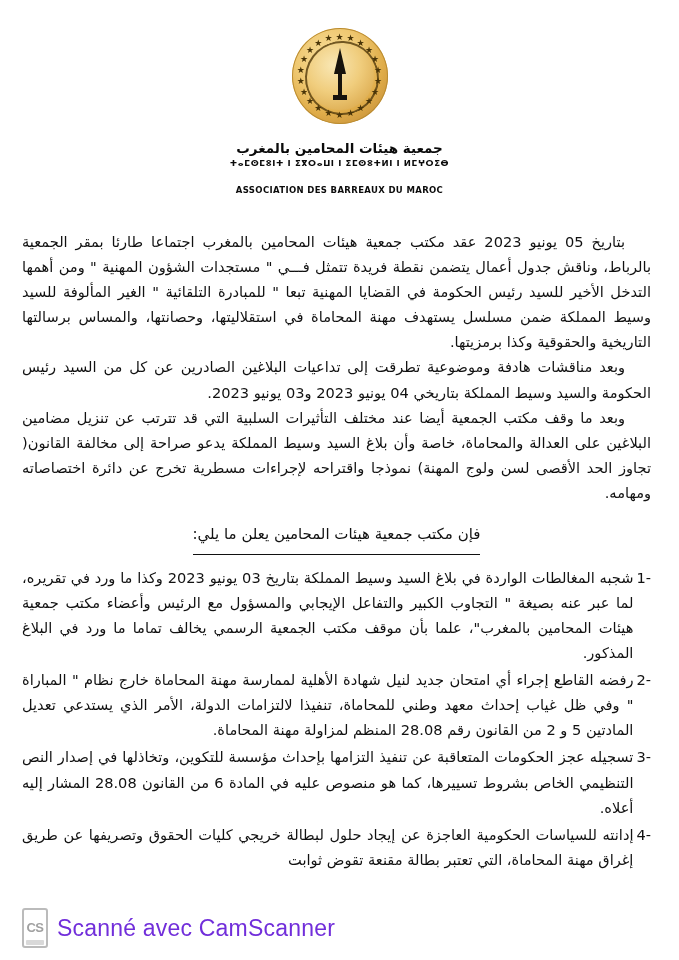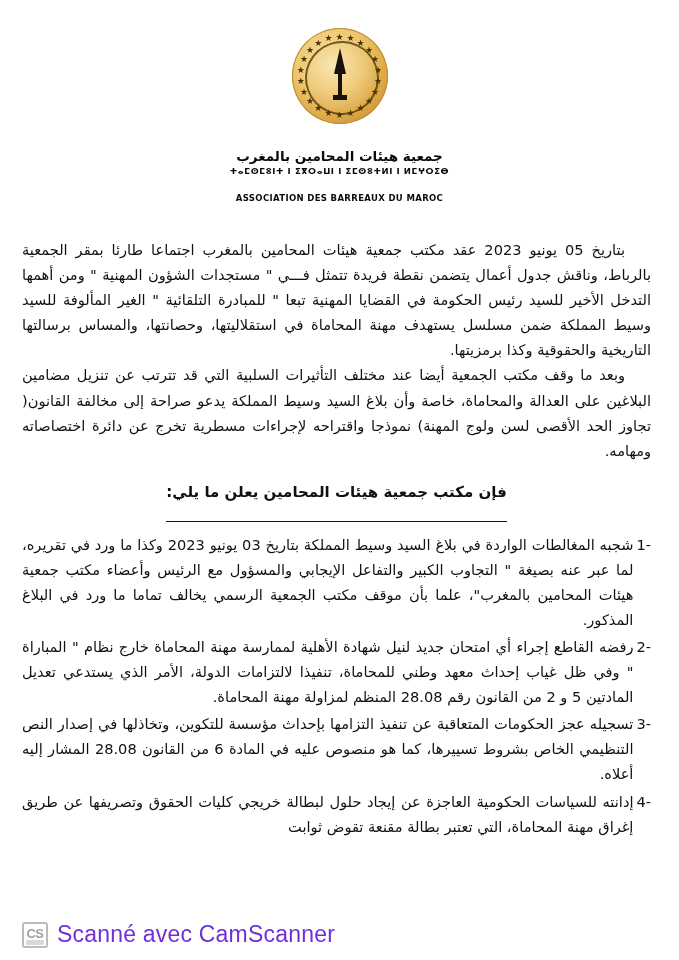--- a/index.html
+++ b/index.html
@@ -108,21 +108,21 @@
     transform: rotate(-20deg);
     opacity: .85;
   }
   .seal-arc.b {
     transform: rotate(160deg);
     border-top-color: #5c4312;
     border-left-color: #5c4312;
   }
 
   .org-name-ar {
-    margin-top: 24px;
+    margin-top: 16px;
     font-size: 13.5px;
     font-weight: bold;
     letter-spacing: .2px;
     color: #0b0b0b;
     direction: rtl;
   }
 
   .org-name-tif {
     margin-top: 2px;
     font-size: 8.5px;
@@ -174,23 +174,23 @@
   }
 
   .section-heading {
     margin: 16px 0 10px 0;
     text-align: center;
     direction: rtl;
   }
   .section-heading span {
     display: inline-block;
     font-size: 15px;
-    font-weight: bold;
+    font-weight: normal;
     border-bottom: 1.4px solid #111;
-    padding-bottom: 15px;
+    padding-bottom: 6px;
   }
 
   ol.claims {
     list-style: none;
     margin: 0;
     padding: 0;
     direction: rtl;
   }
   ol.claims li {
     display: flex;
@@ -222,21 +222,21 @@
     bottom: 12px;
     display: flex;
     flex-direction: row;
     align-items: center;
     direction: ltr;
     opacity: .97;
   }
   .wm-badge {
     position: relative;
     width: 26px;
-    height: 26px;
+    height: 40px;
     border: 2px solid #b9b9b9;
     border-radius: 3px;
     background: #ffffff;
     display: flex;
     align-items: center;
     justify-content: center;
     box-sizing: border-box;
   }
   .wm-badge::after {
     content: "";
@@ -313,20 +313,21 @@
 
     <div class="org-name-tif">ⵜⴰⵎⵙⵎⵓⵏⵜ ⵏ ⵉⴳⵔⴰⵡⵏ ⵏ ⵉⵎⵙⵓⵜⵍⵏ ⵏ ⵍⵎⵖⵔⵉⴱ</div>
 
     <div class="org-name-fr">ASSOCIATION DES BARREAUX DU MAROC</div>
   </div>
 
 
   <div class="body">
 
     <p class="para">بتاريخ 05 يونيو 2023 عقد مكتب جمعية هيئات المحامين بالمغرب اجتماعا طارئا بمقر الجمعية بالرباط، وناقش جدول أعمال يتضمن نقطة فريدة تتمثل فـــي " مستجدات الشؤون المهنية " ومن أهمها التدخل الأخير للسيد رئيس الحكومة في القضايا المهنية تبعا " للمبادرة التلقائية " الغير المألوفة للسيد وسيط المملكة ضمن مسلسل يستهدف مهنة المحاماة في استقلاليتها، وحصانتها، والمساس برسالتها التاريخية والحقوقية وكذا برمزيتها.</p>
+    <p class="para">وبعد مناقشات هادفة وموضوعية تطرقت إلى تداعيات البلاغين الصادرين عن كل من السيد رئيس الحكومة والسيد وسيط المملكة بتاريخي 04 يونيو 2023 و03 يونيو 2023.</p>
     <p class="para">وبعد ما وقف مكتب الجمعية أيضا عند مختلف التأثيرات السلبية التي قد تترتب عن تنزيل مضامين البلاغين على العدالة والمحاماة، خاصة وأن بلاغ السيد وسيط المملكة يدعو صراحة إلى مخالفة القانون( تجاوز الحد الأقصى لسن ولوج المهنة)  نموذجا واقتراحه لإجراءات مسطرية تخرج عن دائرة اختصاصاته ومهامه.</p>
 
     <div class="section-heading">
       <span>فإن مكتب جمعية هيئات المحامين يعلن ما يلي:</span>
     </div>
 
     <ol class="claims">
       <li>
         <span class="num">1-</span>
         <span class="txt">شجبه المغالطات الواردة في بلاغ السيد وسيط المملكة بتاريخ 03 يونيو 2023 وكذا ما ورد في تقريره، لما عبر عنه بصيغة " التجاوب الكبير والتفاعل الإيجابي والمسؤول مع الرئيس وأعضاء مكتب جمعية هيئات المحامين بالمغرب"، علما بأن موقف مكتب الجمعية الرسمي يخالف تماما ما ورد في البلاغ المذكور.</span>

